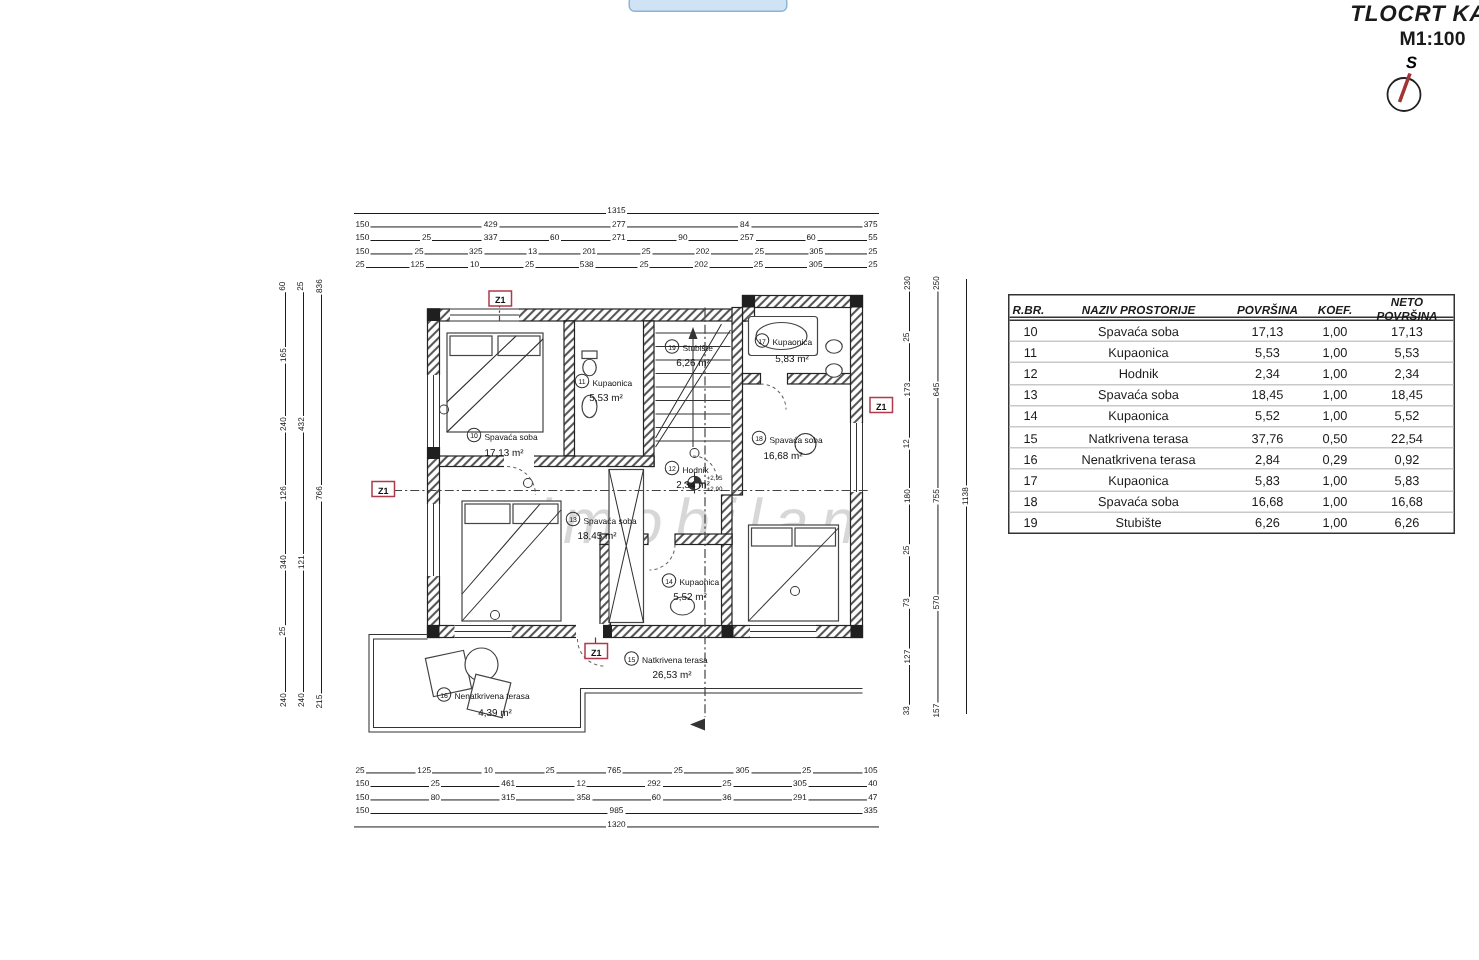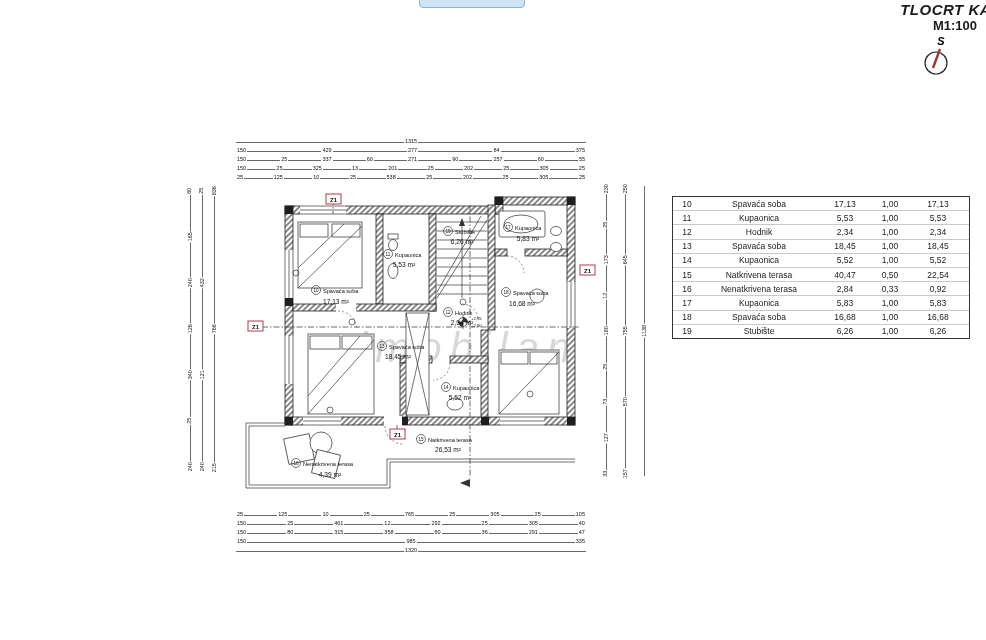--- a/index.html
+++ b/index.html
@@ -69,20 +69,27 @@
     <div class="t2">M1:100</div>
   </div>
 
   <svg class="compass" width="40" height="46" viewBox="0 0 40 46">
     <text x="24" y="11" font-size="11" font-style="italic" font-weight="bold" text-anchor="middle">S</text>
     <circle cx="19" cy="29" r="11" fill="none" stroke="#222" stroke-width="1.2"></circle>
     <line x1="23" y1="15" x2="16" y2="34" stroke="#a23434" stroke-width="2.4"></line>
   </svg>
 
   <div class="atable">
+    <div class="t-head">
+      <span>R.BR.</span>
+      <span>NAZIV PROSTORIJE</span>
+      <span>POVRŠINA</span>
+      <span>KOEF.</span>
+      <span>NETO POVRŠINA</span>
+    </div>
     <div class="t-body">
         <div class="t-row">
           <span>10</span>
           <span>Spavaća soba</span>
           <span>17,13</span>
           <span>1,00</span>
           <span>17,13</span>
         </div>
         <div class="t-row">
           <span>11</span>
@@ -108,29 +115,29 @@
         <div class="t-row">
           <span>14</span>
           <span>Kupaonica</span>
           <span>5,52</span>
           <span>1,00</span>
           <span>5,52</span>
         </div>
         <div class="t-row">
           <span>15</span>
           <span>Natkrivena terasa</span>
-          <span>40,47</span>
+          <span>37,76</span>
           <span>0,50</span>
           <span>22,54</span>
         </div>
         <div class="t-row">
           <span>16</span>
           <span>Nenatkrivena terasa</span>
           <span>2,84</span>
-          <span>0,33</span>
+          <span>0,29</span>
           <span>0,92</span>
         </div>
         <div class="t-row">
           <span>17</span>
           <span>Kupaonica</span>
           <span>5,83</span>
           <span>1,00</span>
           <span>5,83</span>
         </div>
         <div class="t-row">

